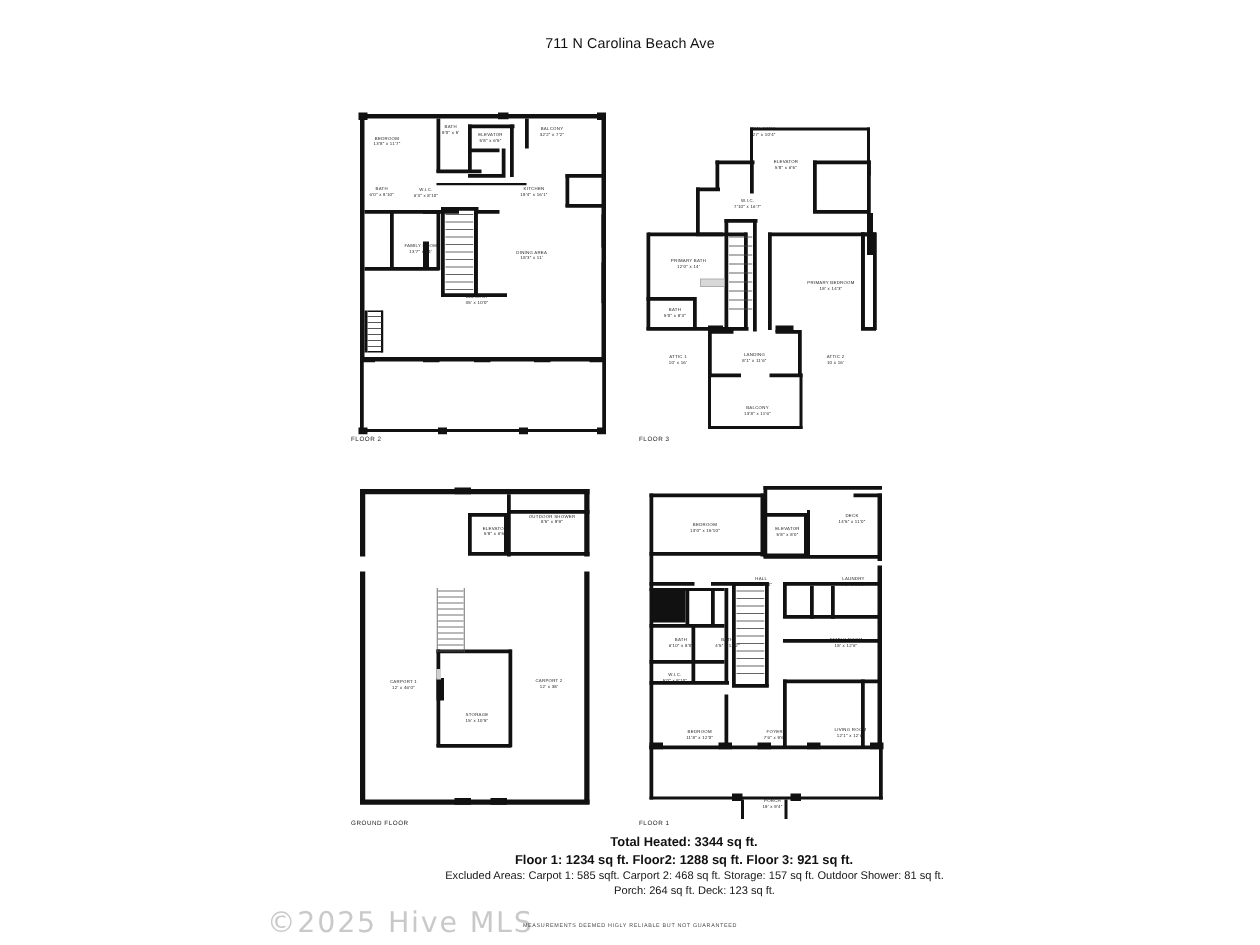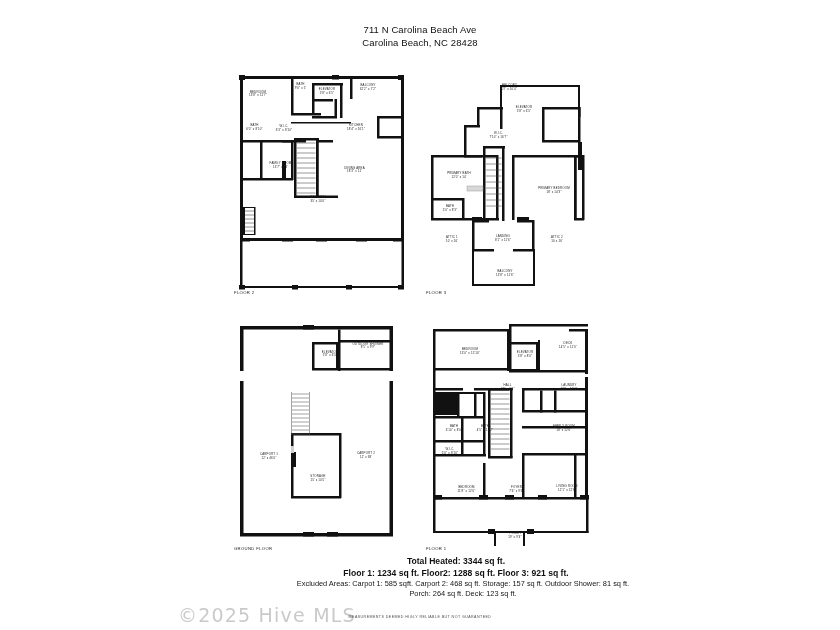--- a/index.html
+++ b/index.html
@@ -88,21 +88,20 @@
     font-family: "DejaVu Sans", sans-serif;
     white-space: nowrap;
     pointer-events: none;
   }
 </style>
 </head>
 <body>
 
 <div id="header">
   <div class="addr-line">711 N Carolina Beach Ave</div>
-  <div class="addr-line">Carolina Beach, NC 28428</div>
 </div>
 
 <div class="plan" id="plan-floor2" style="left:232px; top:68px;">
   <svg class="plan-svg" width="180" height="225" viewBox="0 0 360 450">
     <g fill="#111111">
 
       <rect x="16" y="16" width="328" height="6"></rect>
       <rect x="16" y="16" width="6" height="330"></rect>
       <rect x="338" y="16" width="6" height="330"></rect>
       <rect x="16" y="340" width="328" height="6"></rect>

